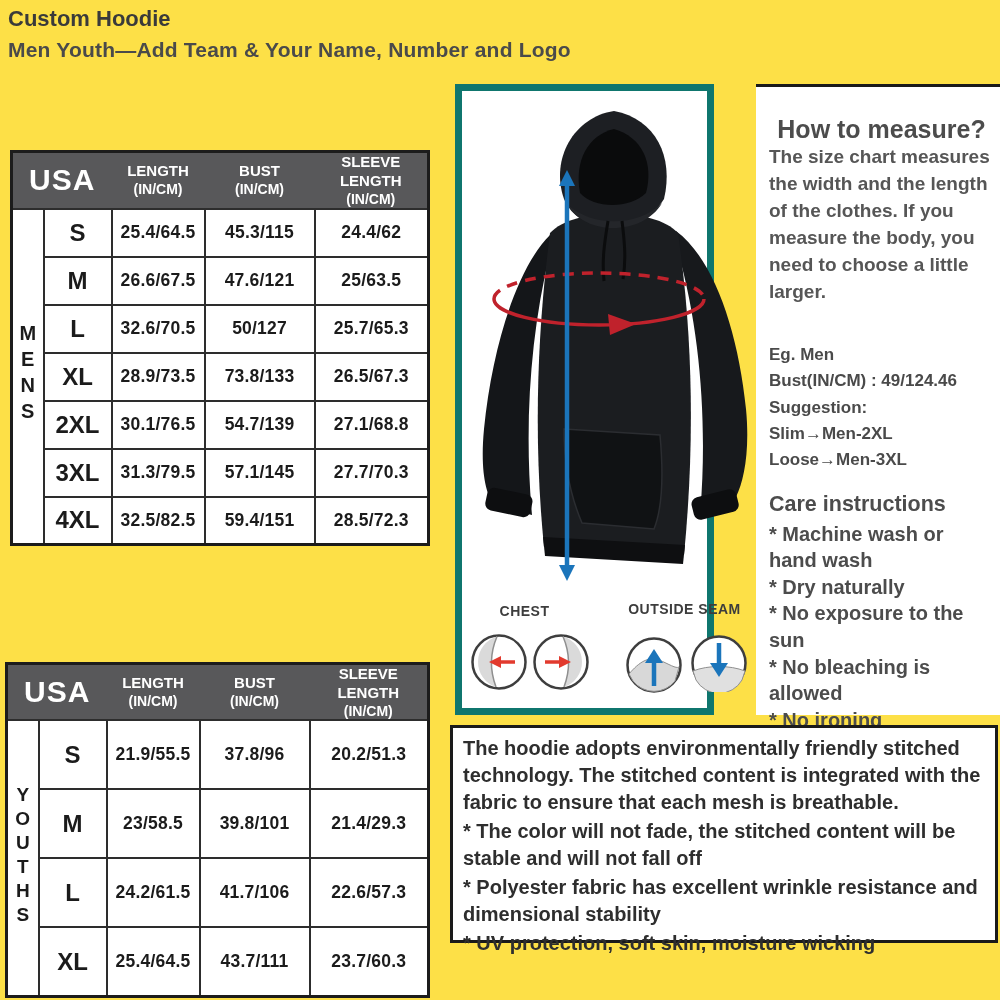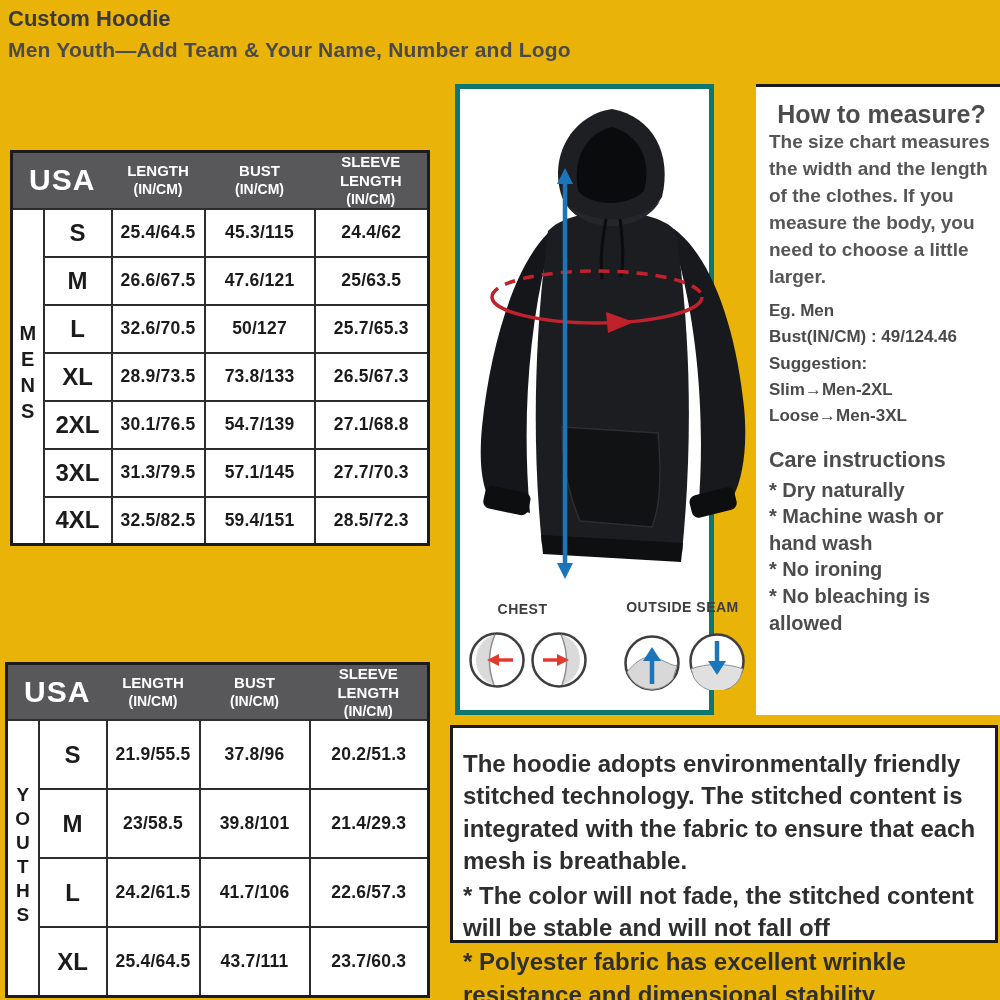--- a/index.html
+++ b/index.html
@@ -1,18 +1,18 @@
 <!DOCTYPE html>
 <html><head>
 <meta charset="utf-8">
 <style>
   html,body { margin:0; padding:0; background:#fff; }
   * { box-sizing:border-box; }
   .page {
-    position:relative; width:1000px; height:1000px; background:#eab308;
+    position:relative; width:1000px; height:1000px; background:#fde047;
     font-family:"Liberation Sans","DejaVu Sans",sans-serif; color:#3c3c3c; overflow:hidden;
   }
   
   .pg-title { position:absolute; left:8px; top:6px; font-size:22px; font-weight:bold; color:#3a3a3a; }
   .pg-subtitle { position:absolute; left:8px; top:38px; font-size:21px; font-weight:bold; color:#4a4a4a; letter-spacing:0.2px; }
 
   
   table.size-table {
     position:absolute; border-collapse:collapse; table-layout:fixed; background:#fff;
     border:3px solid #1c1c1c;
@@ -38,49 +38,49 @@
   #mens-table  { left:10px; top:150px; width:420px; }
   #mens-table thead tr { height:57px; }
   #mens-table tbody tr { height:48px; }
   #youths-table { left:5px; top:662px; width:425px; }
   #youths-table thead tr { height:55px; }
   #youths-table tbody tr { height:69px; }
 
   
   .hoodie-panel {
     position:absolute; left:455px; top:84px; width:259px; height:631px;
-    border:5px solid #0f766e; background:#fff;
+    border:7px solid #0f766e; background:#fff;
   }
   .hoodie-svg { position:absolute; left:0; top:2px; }
   .measure-label { position:absolute; font-size:14px; font-weight:bold; color:#3d3d3d; letter-spacing:0.5px; text-align:center; }
   .chest-label { left:0px; top:512px; width:125px; }
   .seam-label  { left:150px; top:510px; width:145px; }
   .m-icon { position:absolute; width:58px; height:58px; }
   .icon-chest-1 { left:8px;  top:542px; }
   .icon-chest-2 { left:70px; top:542px; }
   .icon-seam-1  { left:163px; top:545px; }
   .icon-seam-2  { left:228px; top:543px; }
 
   
   .measure-panel {
     position:absolute; left:756px; top:84px; width:244px; height:631px;
-    border-top:3px solid #1a1a1a; background:#fff; padding:9px 6px 0 13px;
+    border-top:3px solid #1a1a1a; background:#fff; padding:24px 6px 0 13px;
   }
   .htm-title { font-size:25px; font-weight:bold; color:#4c4c4c; text-align:center; margin-top:4px; }
   .htm-intro { font-size:19px; font-weight:bold; color:#565656; line-height:1.42; }
-  .htm-example { margin-top:7px; font-size:17px; font-weight:bold; color:#4a4a4a; line-height:1.55; }
+  .htm-example { margin-top:36px; font-size:17px; font-weight:bold; color:#4a4a4a; line-height:1.55; }
   .care-title { margin-top:18px; font-size:21.5px; font-weight:bold; color:#4c4c4c; }
   .care-lines { margin-top:4px; font-size:20px; font-weight:bold; color:#4c4c4c; line-height:1.33; }
   .htm-line { display:block; }
 
   
   .desc-box {
     position:absolute; left:450px; top:725px; width:548px; height:218px;
-    border:3px solid #1a1a1a; background:#fff; padding:20px 8px 0 10px;
-    font-size:24px; font-weight:bold; color:#2e2e2e; line-height:1.35;
+    border:3px solid #1a1a1a; background:#fff; padding:7px 8px 0 10px;
+    font-size:20px; font-weight:bold; color:#2e2e2e; line-height:1.35;
   }
   .desc-box p { margin:0 0 2px 0; }
 </style>
 </head>
 <body>
 
 <div class="page">
 
   <div class="pg-title">Custom Hoodie</div>
   <div class="pg-subtitle">Men  Youth—Add Team &amp; Your Name, Number and Logo</div>
@@ -285,24 +285,25 @@
     <div class="htm-intro">The size chart measures the width and the length of the clothes.  If you measure the body, you need to choose a little larger.</div>
     <div class="htm-example">
       <span class="htm-line">Eg. Men</span>
       <span class="htm-line">Bust(IN/CM) : 49/124.46</span>
       <span class="htm-line">Suggestion:</span>
       <span class="htm-line">Slim→Men-2XL</span>
       <span class="htm-line">Loose→Men-3XL</span>
     </div>
     <div class="care-title">Care instructions</div>
     <div class="care-lines">
+      <span class="htm-line">* Machine wash or hand wash</span>
       <span class="htm-line">* Dry naturally</span>
-      <span class="htm-line">* Machine wash or hand wash</span>
+      <span class="htm-line">* No exposure to the sun</span>
+      <span class="htm-line">* No bleaching is allowed</span>
       <span class="htm-line">* No ironing</span>
-      <span class="htm-line">* No bleaching is allowed</span>
     </div>
   </div>
 
   <div class="desc-box">
     <p>The hoodie adopts environmentally friendly stitched technology. The stitched content is integrated with the fabric to ensure that each mesh is breathable.</p>
     <p>* The color will not fade, the stitched content will be stable and will not fall off</p>
     <p>* Polyester fabric has excellent wrinkle resistance and dimensional stability</p>
     <p>* UV protection, soft skin, moisture wicking</p>
   </div>
 

